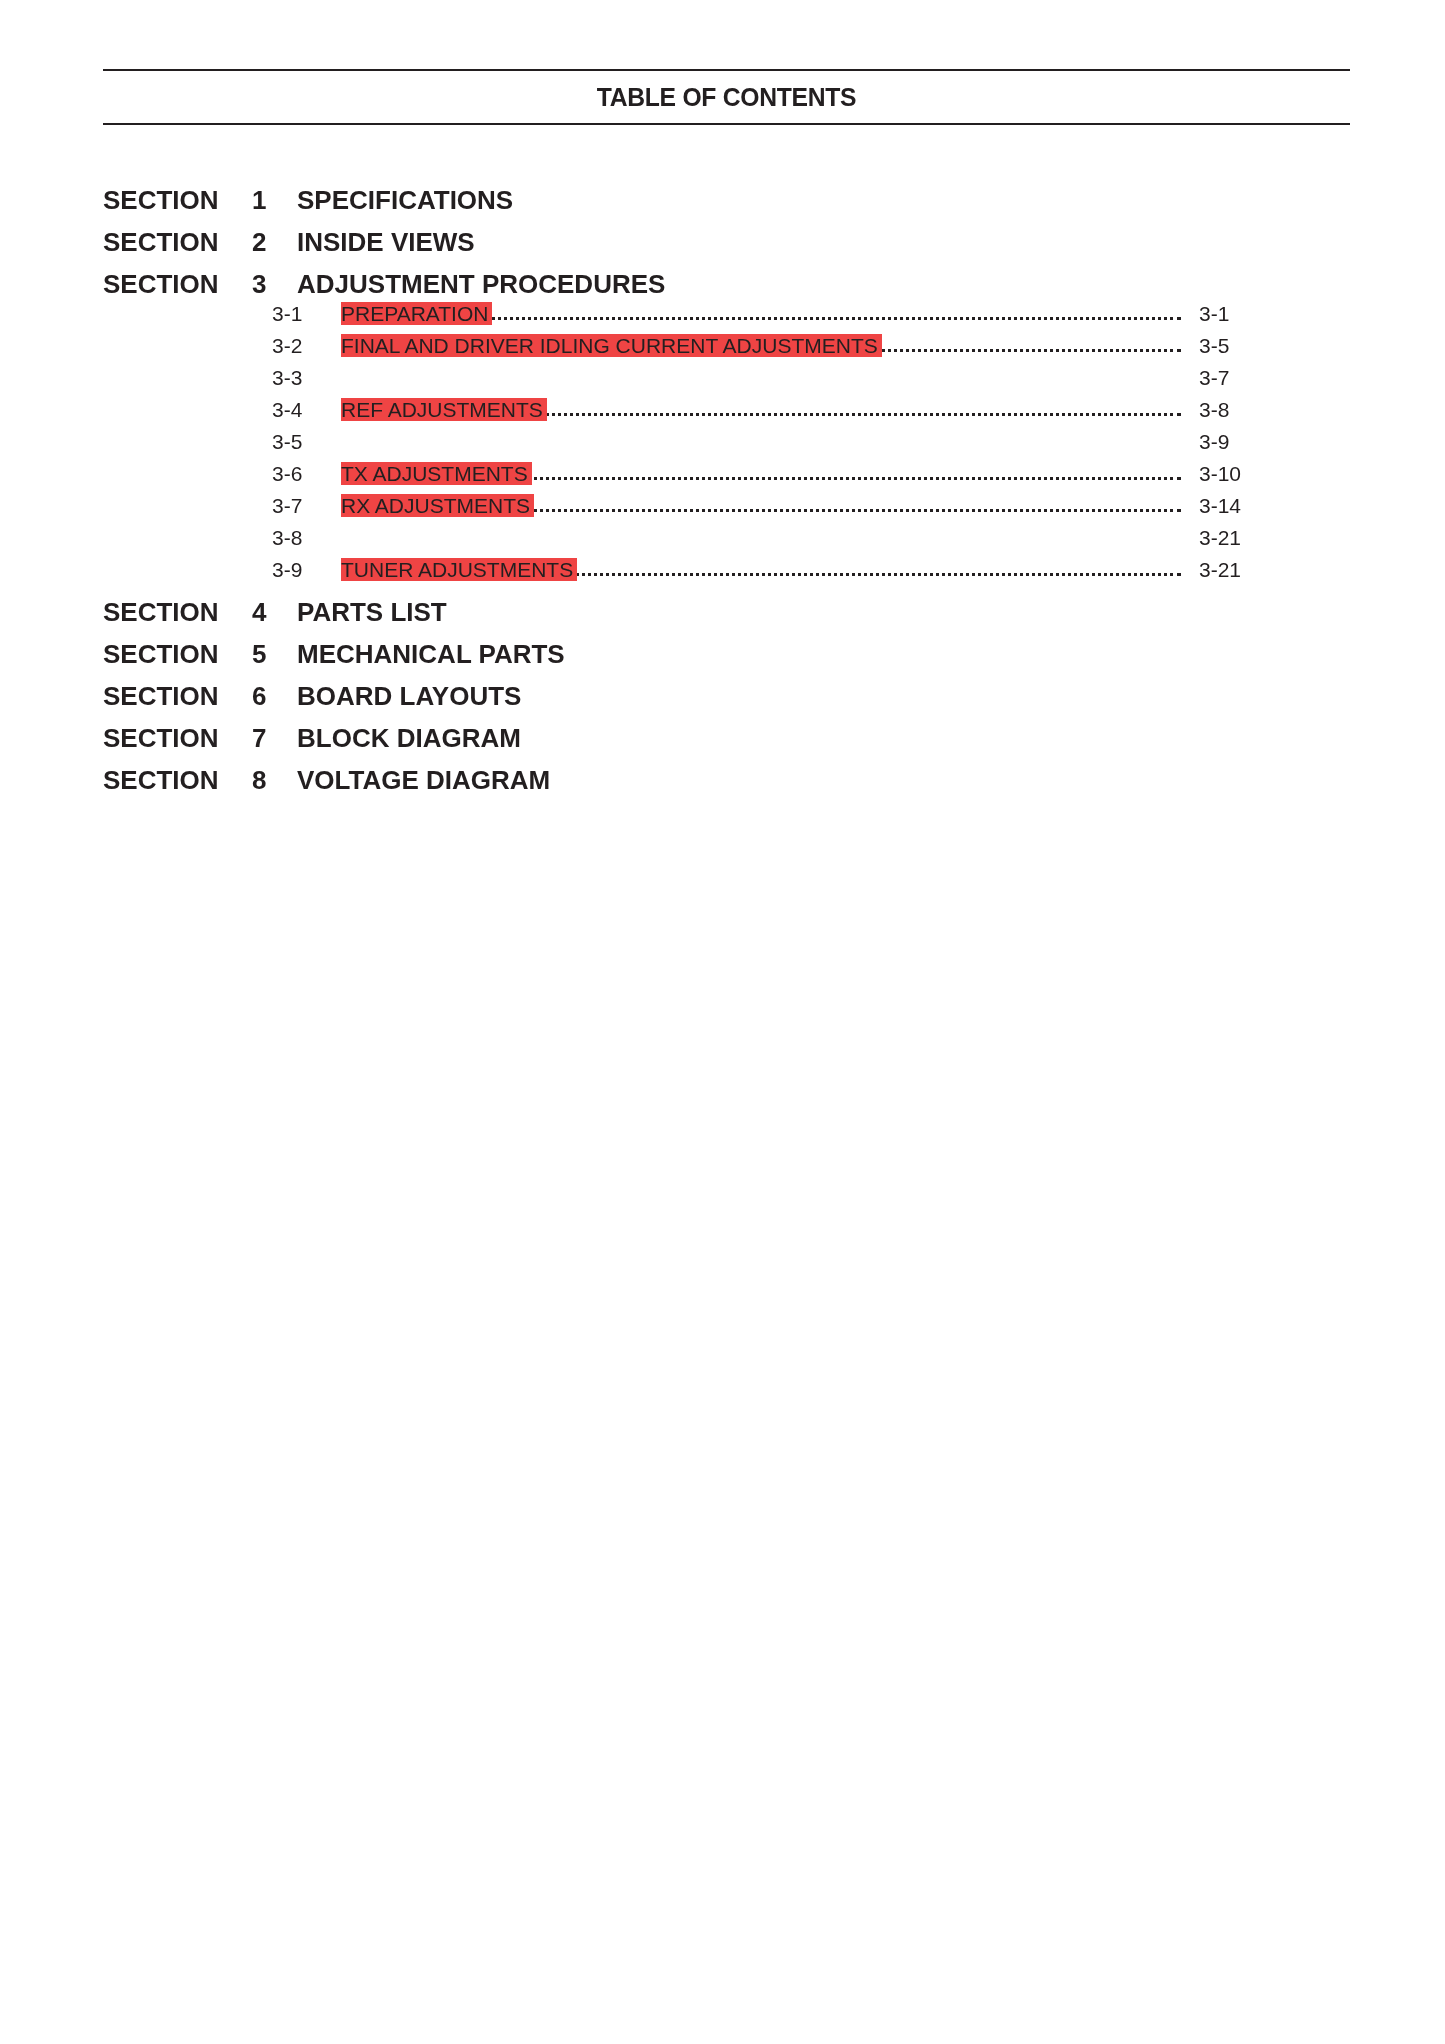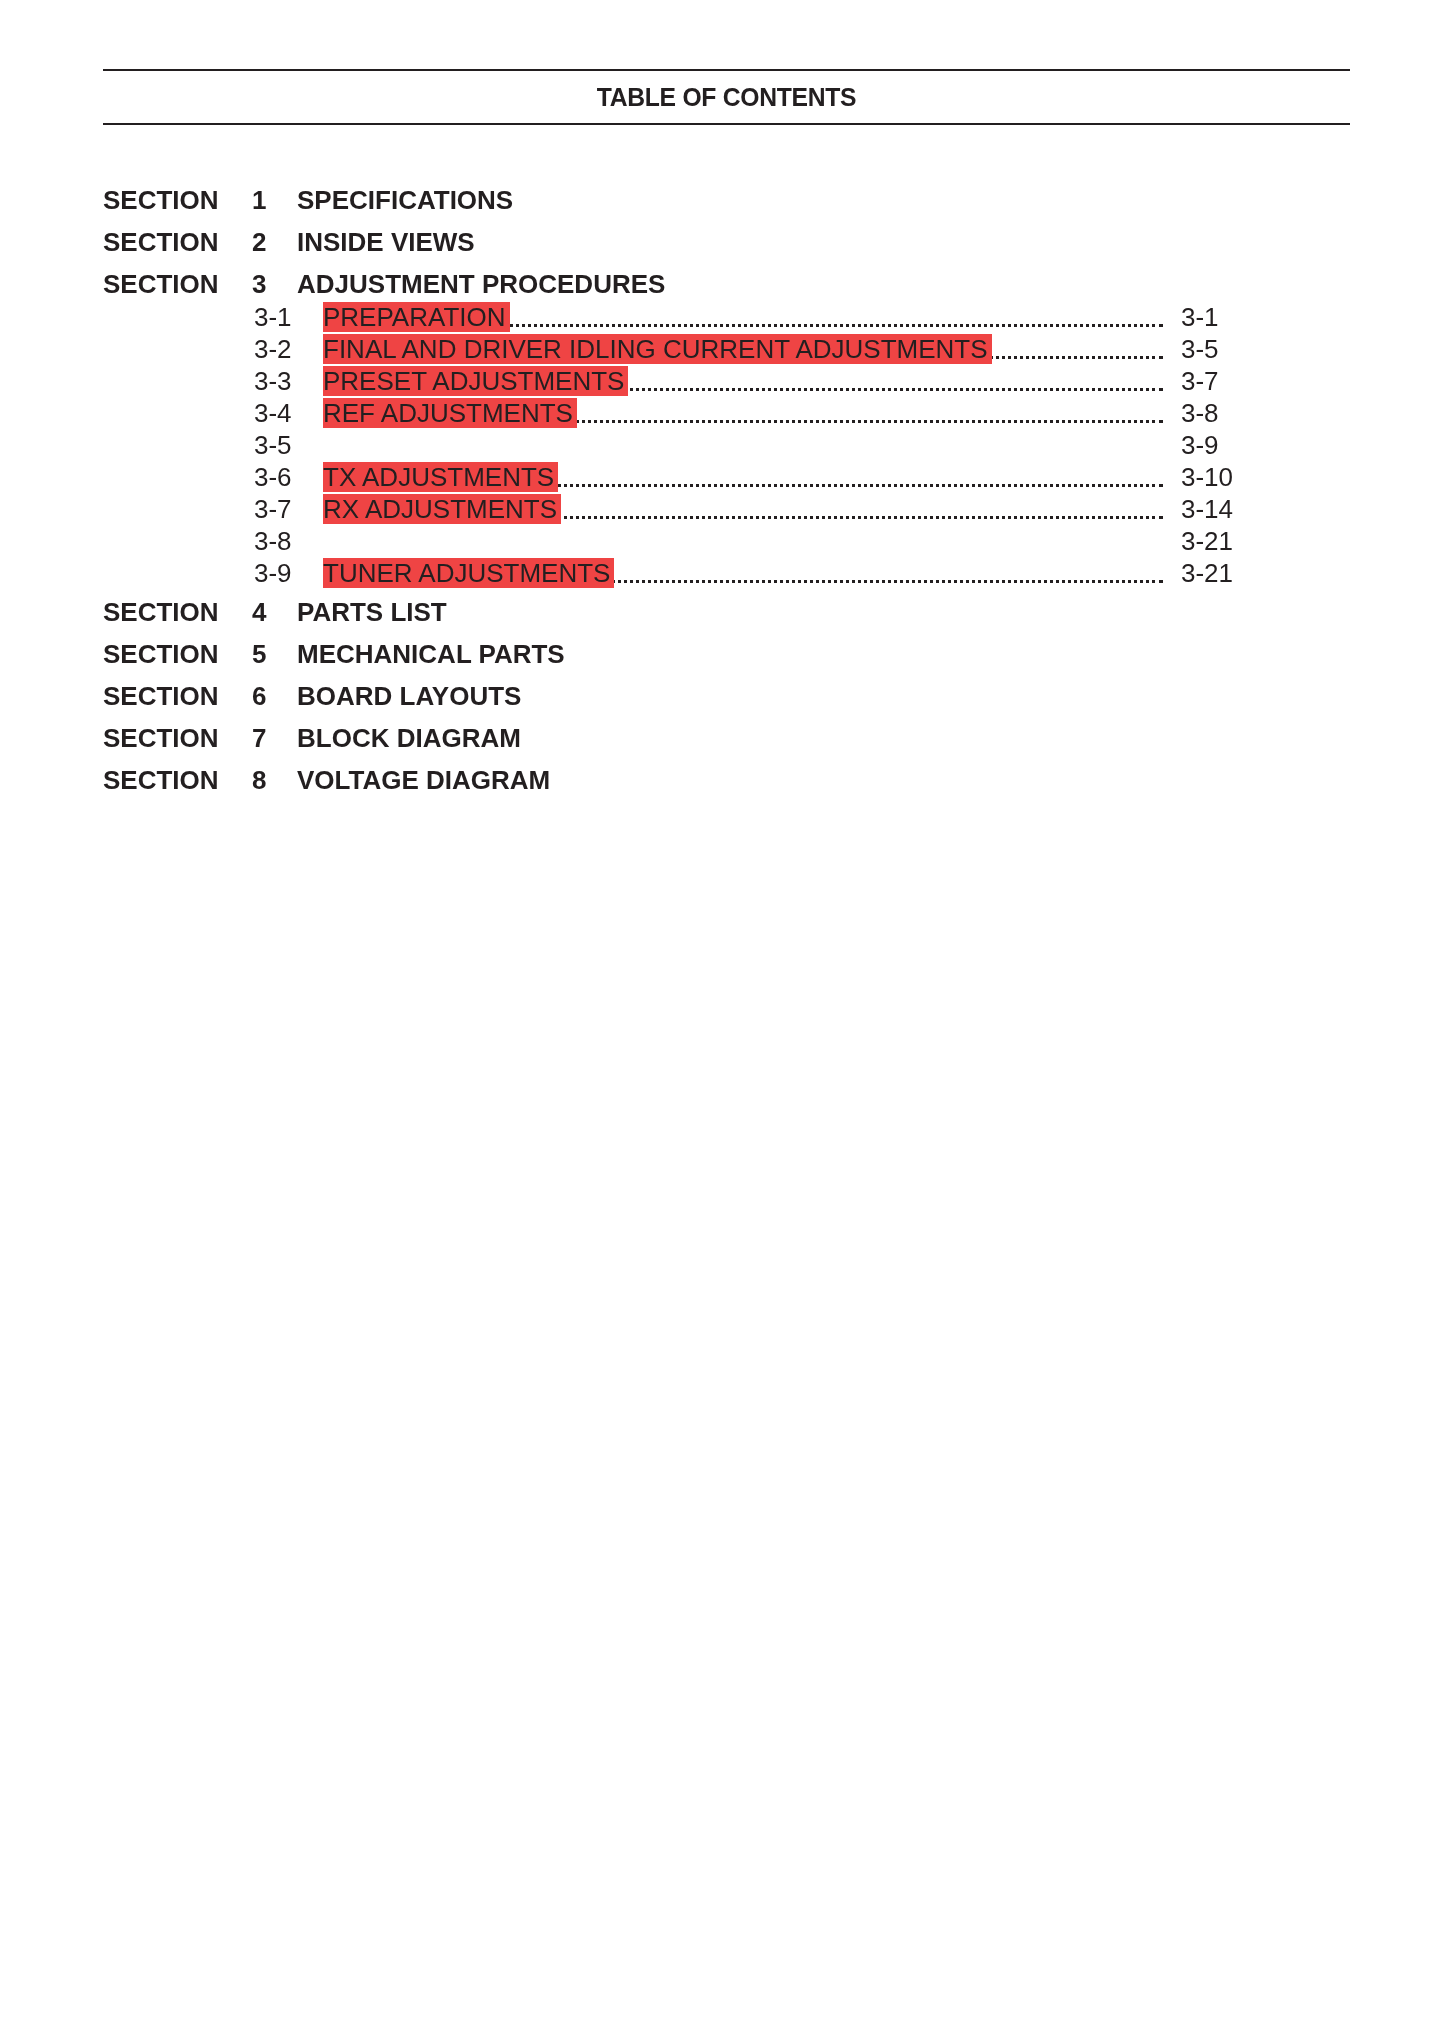--- a/index.html
+++ b/index.html
@@ -5,21 +5,21 @@
   html, body { margin: 0; padding: 0; background: #ffffff; }
   body { width: 1445px; height: 2044px; position: relative; font-family: "Liberation Sans", sans-serif; color: #231f20; overflow: hidden; }
   .rule { position: absolute; left: 103px; width: 1247px; height: 0; border-top: 2px solid #231f20; }
   .rule.top { top: 69px; }
   .rule.bottom { top: 123px; }
   .title { position: absolute; left: 103px; width: 1247px; top: 82px; text-align: center; font-weight: bold; font-size: 26px; letter-spacing: -0.3px; transform: scaleX(0.95); }
   .section { position: absolute; left: 103px; height: 36px; font-weight: bold; font-size: 26px; white-space: nowrap; }
   .section .s-label { position: absolute; left: 0; }
   .section .s-num { position: absolute; left: 149px; }
   .section .s-title { position: absolute; left: 194px; }
-  .sub { position: absolute; left: 254px; width: 980px; height: 30px; font-size: 26px; white-space: nowrap; }
+  .sub { position: absolute; left: 272px; width: 980px; height: 30px; font-size: 21px; white-space: nowrap; }
   .sub .n { position: absolute; left: 0; }
   .sub .t { position: absolute; left: 69px; width: 840px; overflow: hidden; }
   .sub .t .txt { background: #ef4444; padding-right: 4px; position: relative; z-index: 1; }
   .sub .t .dots { position: absolute; left: 0; right: 0; bottom: 6px; border-bottom: 3px dotted #231f20; z-index: 0; }
   .sub .p { position: absolute; left: 927px; }
 </style>
 </head>
 <body>
 
 <div class="rule top"></div>
@@ -47,21 +47,20 @@
   <span class="t"><span class="dots"></span><span class="txt">PREPARATION</span></span>
   <span class="p">3-1</span>
 </div>
 <div class="sub" style="top:334px">
   <span class="n">3-2</span>
   <span class="t"><span class="dots"></span><span class="txt">FINAL AND DRIVER IDLING CURRENT ADJUSTMENTS</span></span>
   <span class="p">3-5</span>
 </div>
 <div class="sub" style="top:366px">
   <span class="n">3-3</span>
-  <span class="t"><span class="dots"></span><span class="txt">PRESET ADJUSTMENTS</span></span>
   <span class="p">3-7</span>
 </div>
 <div class="sub" style="top:398px">
   <span class="n">3-4</span>
   <span class="t"><span class="dots"></span><span class="txt">REF ADJUSTMENTS</span></span>
   <span class="p">3-8</span>
 </div>
 <div class="sub" style="top:430px">
   <span class="n">3-5</span>
   <span class="p">3-9</span>

